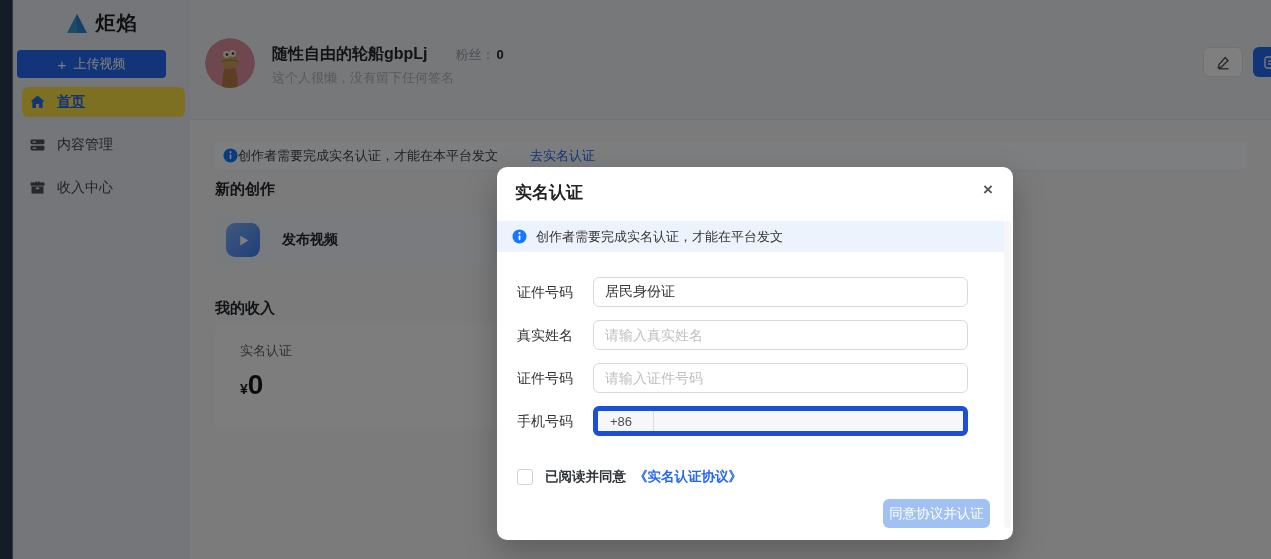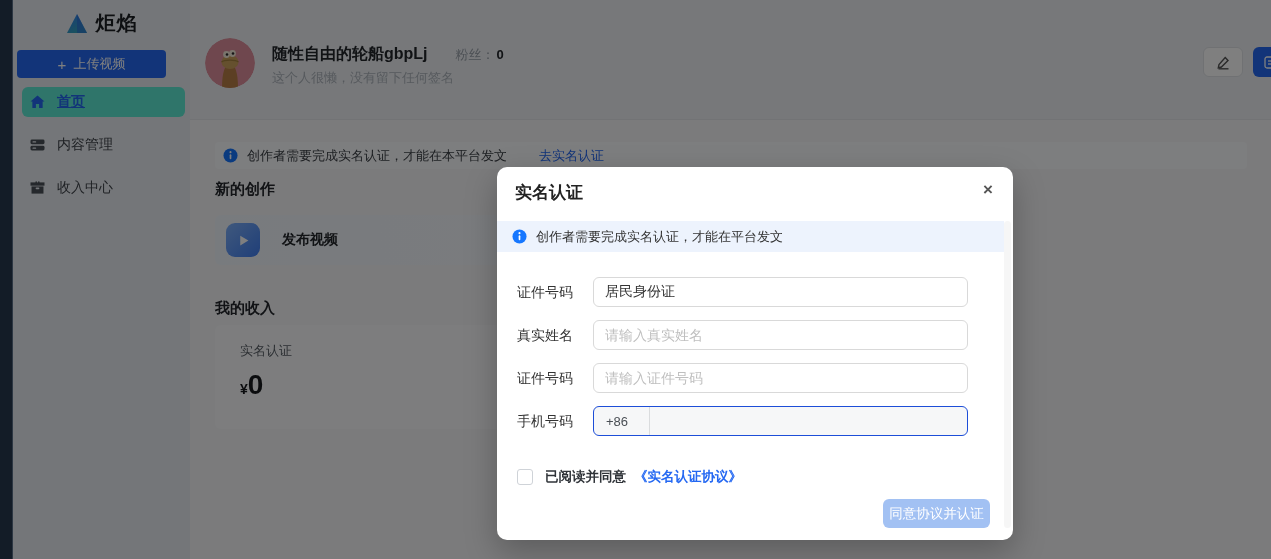--- a/index.html
+++ b/index.html
@@ -23,38 +23,38 @@
   
   .sidebar{position:absolute;left:13px;top:0;width:177px;height:559px;background:var(--sidebar-bg);}
   .logo-row{position:absolute;left:0;top:10px;width:100%;display:flex;align-items:center;justify-content:center;gap:8px;}
   .logo-text{font-size:20px;font-weight:700;color:#1b1e22;letter-spacing:1px;}
   .upload-btn{position:absolute;left:4px;top:50px;width:149px;height:28px;background:var(--accent);border:none;border-radius:4px;color:#fff;font-size:13px;display:flex;align-items:center;justify-content:center;gap:7px;cursor:pointer;}
   .upload-plus{font-size:15px;line-height:1;font-weight:400;}
   .nav{position:absolute;left:9px;top:87px;width:163px;display:flex;flex-direction:column;gap:13px;}
   .nav-item{height:30px;display:flex;align-items:center;gap:12px;padding-left:7px;border-radius:6px;font-size:14px;color:#40454c;cursor:pointer;}
   .nav-item .ni{width:16px;height:16px;flex:0 0 16px;display:flex;align-items:center;justify-content:center;}
   .nav-item svg{fill:#4a5058;}
-  .nav-item.active{background:#5eead4;color:var(--accent);font-weight:600;text-decoration:underline;}
+  .nav-item.active{background:#fde047;color:var(--accent);font-weight:600;text-decoration:underline;}
   .nav-item.active svg{fill:var(--accent);}
 
   
   .main{position:absolute;left:190px;top:0;right:0;bottom:0;background:var(--content-bg);}
   .band{position:absolute;left:0;top:0;width:100%;height:120px;background:var(--band-bg);border-bottom:1px solid rgba(0,0,0,0.04);}
   .avatar{position:absolute;left:15px;top:38px;width:50px;height:50px;border-radius:50%;overflow:hidden;}
   .profile{position:absolute;left:82px;top:44px;display:flex;align-items:baseline;gap:28px;}
   .uname{font-size:16px;font-weight:700;color:#23262b;}
   .fans{font-size:13px;color:#99a0a9;}
   .fans b{color:#23262b;font-weight:700;margin-left:2px;}
   .bio{position:absolute;left:82px;top:69px;font-size:13px;color:#adb3bb;}
   .hdr-actions{position:absolute;top:47px;left:1013px;display:flex;gap:10px;}
   .icon-btn{width:40px;height:30px;background:#fff;border:1px solid #e0e3e7;border-radius:6px;display:flex;align-items:center;justify-content:center;cursor:pointer;}
   .cert-btn{width:120px;height:30px;background:var(--accent);border:none;border-radius:6px;display:flex;align-items:center;padding-left:11px;cursor:pointer;}
 
   .alert-bar{position:absolute;left:25px;top:142px;width:1032px;height:27px;background:#fbfcfe;border-radius:4px;display:flex;align-items:center;padding-left:8px;}
-  .alert-text{font-size:13px;color:#3c4147;margin-left:9px;}
+  .alert-text{font-size:13px;color:#3c4147;}
   .alert-link{font-size:13px;color:var(--accent);margin-left:32px;text-decoration:none;cursor:pointer;}
 
   .sec-title{position:absolute;left:25px;font-size:15px;font-weight:700;color:#24272c;}
   .t-create{top:180px;}
   .t-income{top:299px;}
 
   .publish-card{position:absolute;left:25px;top:215px;width:660px;height:50px;border-radius:6px;background:linear-gradient(90deg,#f1f6fd,#f9fafc);display:flex;align-items:center;padding-left:11px;cursor:pointer;}
   .play-ic{width:34px;height:34px;border-radius:9px;background:linear-gradient(135deg,#7fb1fa,#3f7ef2);display:flex;align-items:center;justify-content:center;}
   .publish-label{margin-left:22px;font-size:14px;font-weight:700;color:#23262b;}
 
@@ -68,21 +68,21 @@
   .overlay{position:absolute;inset:0;background:rgba(0,0,0,0.5);z-index:50;}
   .modal{position:absolute;left:497px;top:167px;width:516px;height:373px;background:#fff;border-radius:10px;z-index:60;box-shadow:0 12px 32px rgba(0,0,0,0.25);}
   .m-title{position:absolute;left:18px;top:14px;font-size:17px;font-weight:700;color:#222;}
   .m-close{position:absolute;right:14px;top:12px;width:22px;height:22px;border:none;background:transparent;font-size:17px;font-weight:700;color:#555;cursor:pointer;line-height:22px;text-align:center;}
   .m-notice{position:absolute;left:0;top:54px;width:507px;height:31px;background:#edf3fd;display:flex;align-items:center;padding-left:15px;}
   .m-notice-text{font-size:13px;color:#333;margin-left:9px;}
   .m-row-label{position:absolute;left:20px;width:74px;height:30px;line-height:30px;font-size:14px;color:#333;}
   .m-input{position:absolute;left:96px;width:375px;height:30px;border:1px solid #d9d9d9;border-radius:6px;padding:0 11px;font-size:14px;color:#333;background:#fff;outline:none;font-family:inherit;}
   .m-input::placeholder{color:#bfbfbf;}
   .r1{top:110px;} .r2{top:153px;} .r3{top:196px;} .r4{top:239px;}
-  .phone-group{position:absolute;left:96px;top:239px;width:375px;height:30px;border:1px solid #1d4ed8;border-radius:6px;background:#f6f7f8;display:flex;overflow:hidden;}
+  .phone-group{position:absolute;left:96px;top:239px;width:375px;height:30px;border:5px solid #1d4ed8;border-radius:6px;background:#f6f7f8;display:flex;overflow:hidden;}
   .phone-prefix{width:56px;border-right:1px solid #dadcde;display:flex;align-items:center;padding-left:12px;font-size:13px;color:#4a4f55;}
   .phone-rest{flex:1;border:none;background:transparent;outline:none;}
   .agree-row{position:absolute;left:20px;top:301px;display:flex;align-items:center;gap:12px;text-align:right;}
   .checkbox{width:16px;height:16px;border:1px solid #cfd3d8;border-radius:3px;background:#fff;cursor:pointer;}
   .agree-text{font-size:13.5px;font-weight:600;color:#2f3338;}
   .agree-link{font-size:13.5px;font-weight:600;color:var(--accent);text-decoration:none;cursor:pointer;margin-left:-4px;}
   .submit-btn{position:absolute;left:386px;top:332px;width:107px;height:29px;background:var(--disabled-btn);color:#fff;border:none;border-radius:6px;font-size:13.5px;cursor:not-allowed;font-family:inherit;}
   .m-scroll{position:absolute;right:2px;top:54px;bottom:12px;width:7px;background:#f6f6f6;border-radius:4px;}
 </style>
 </head>

